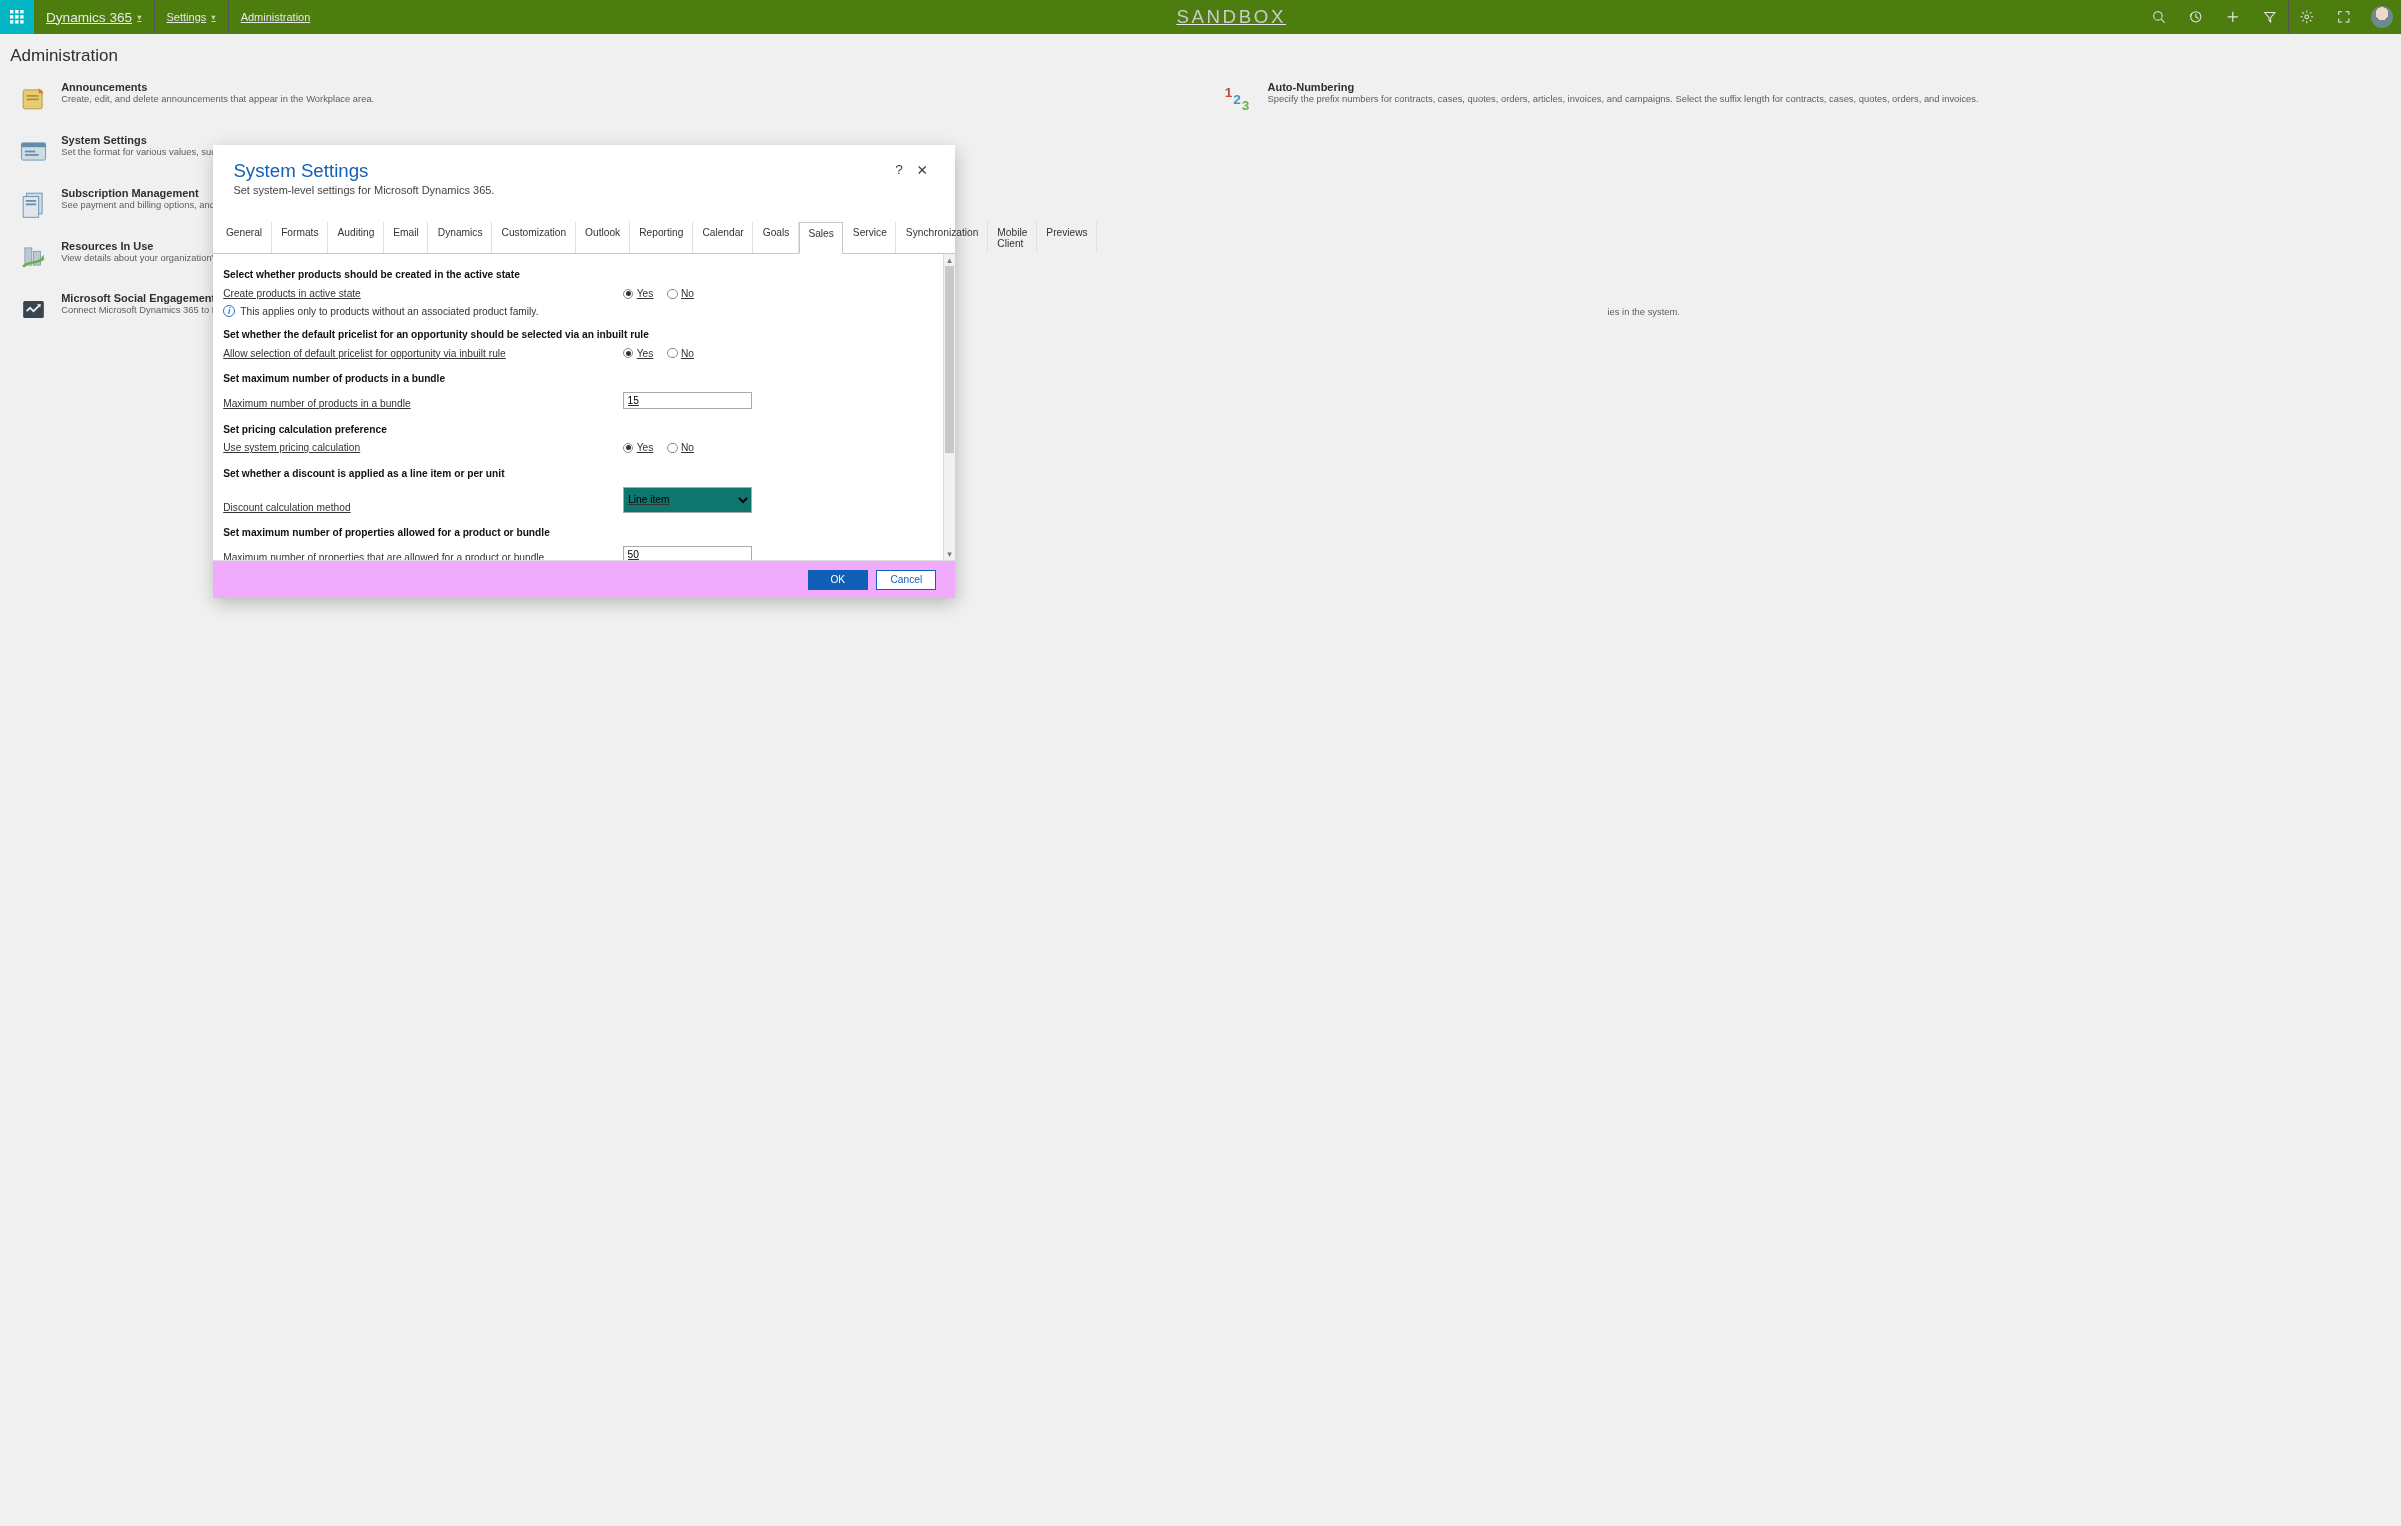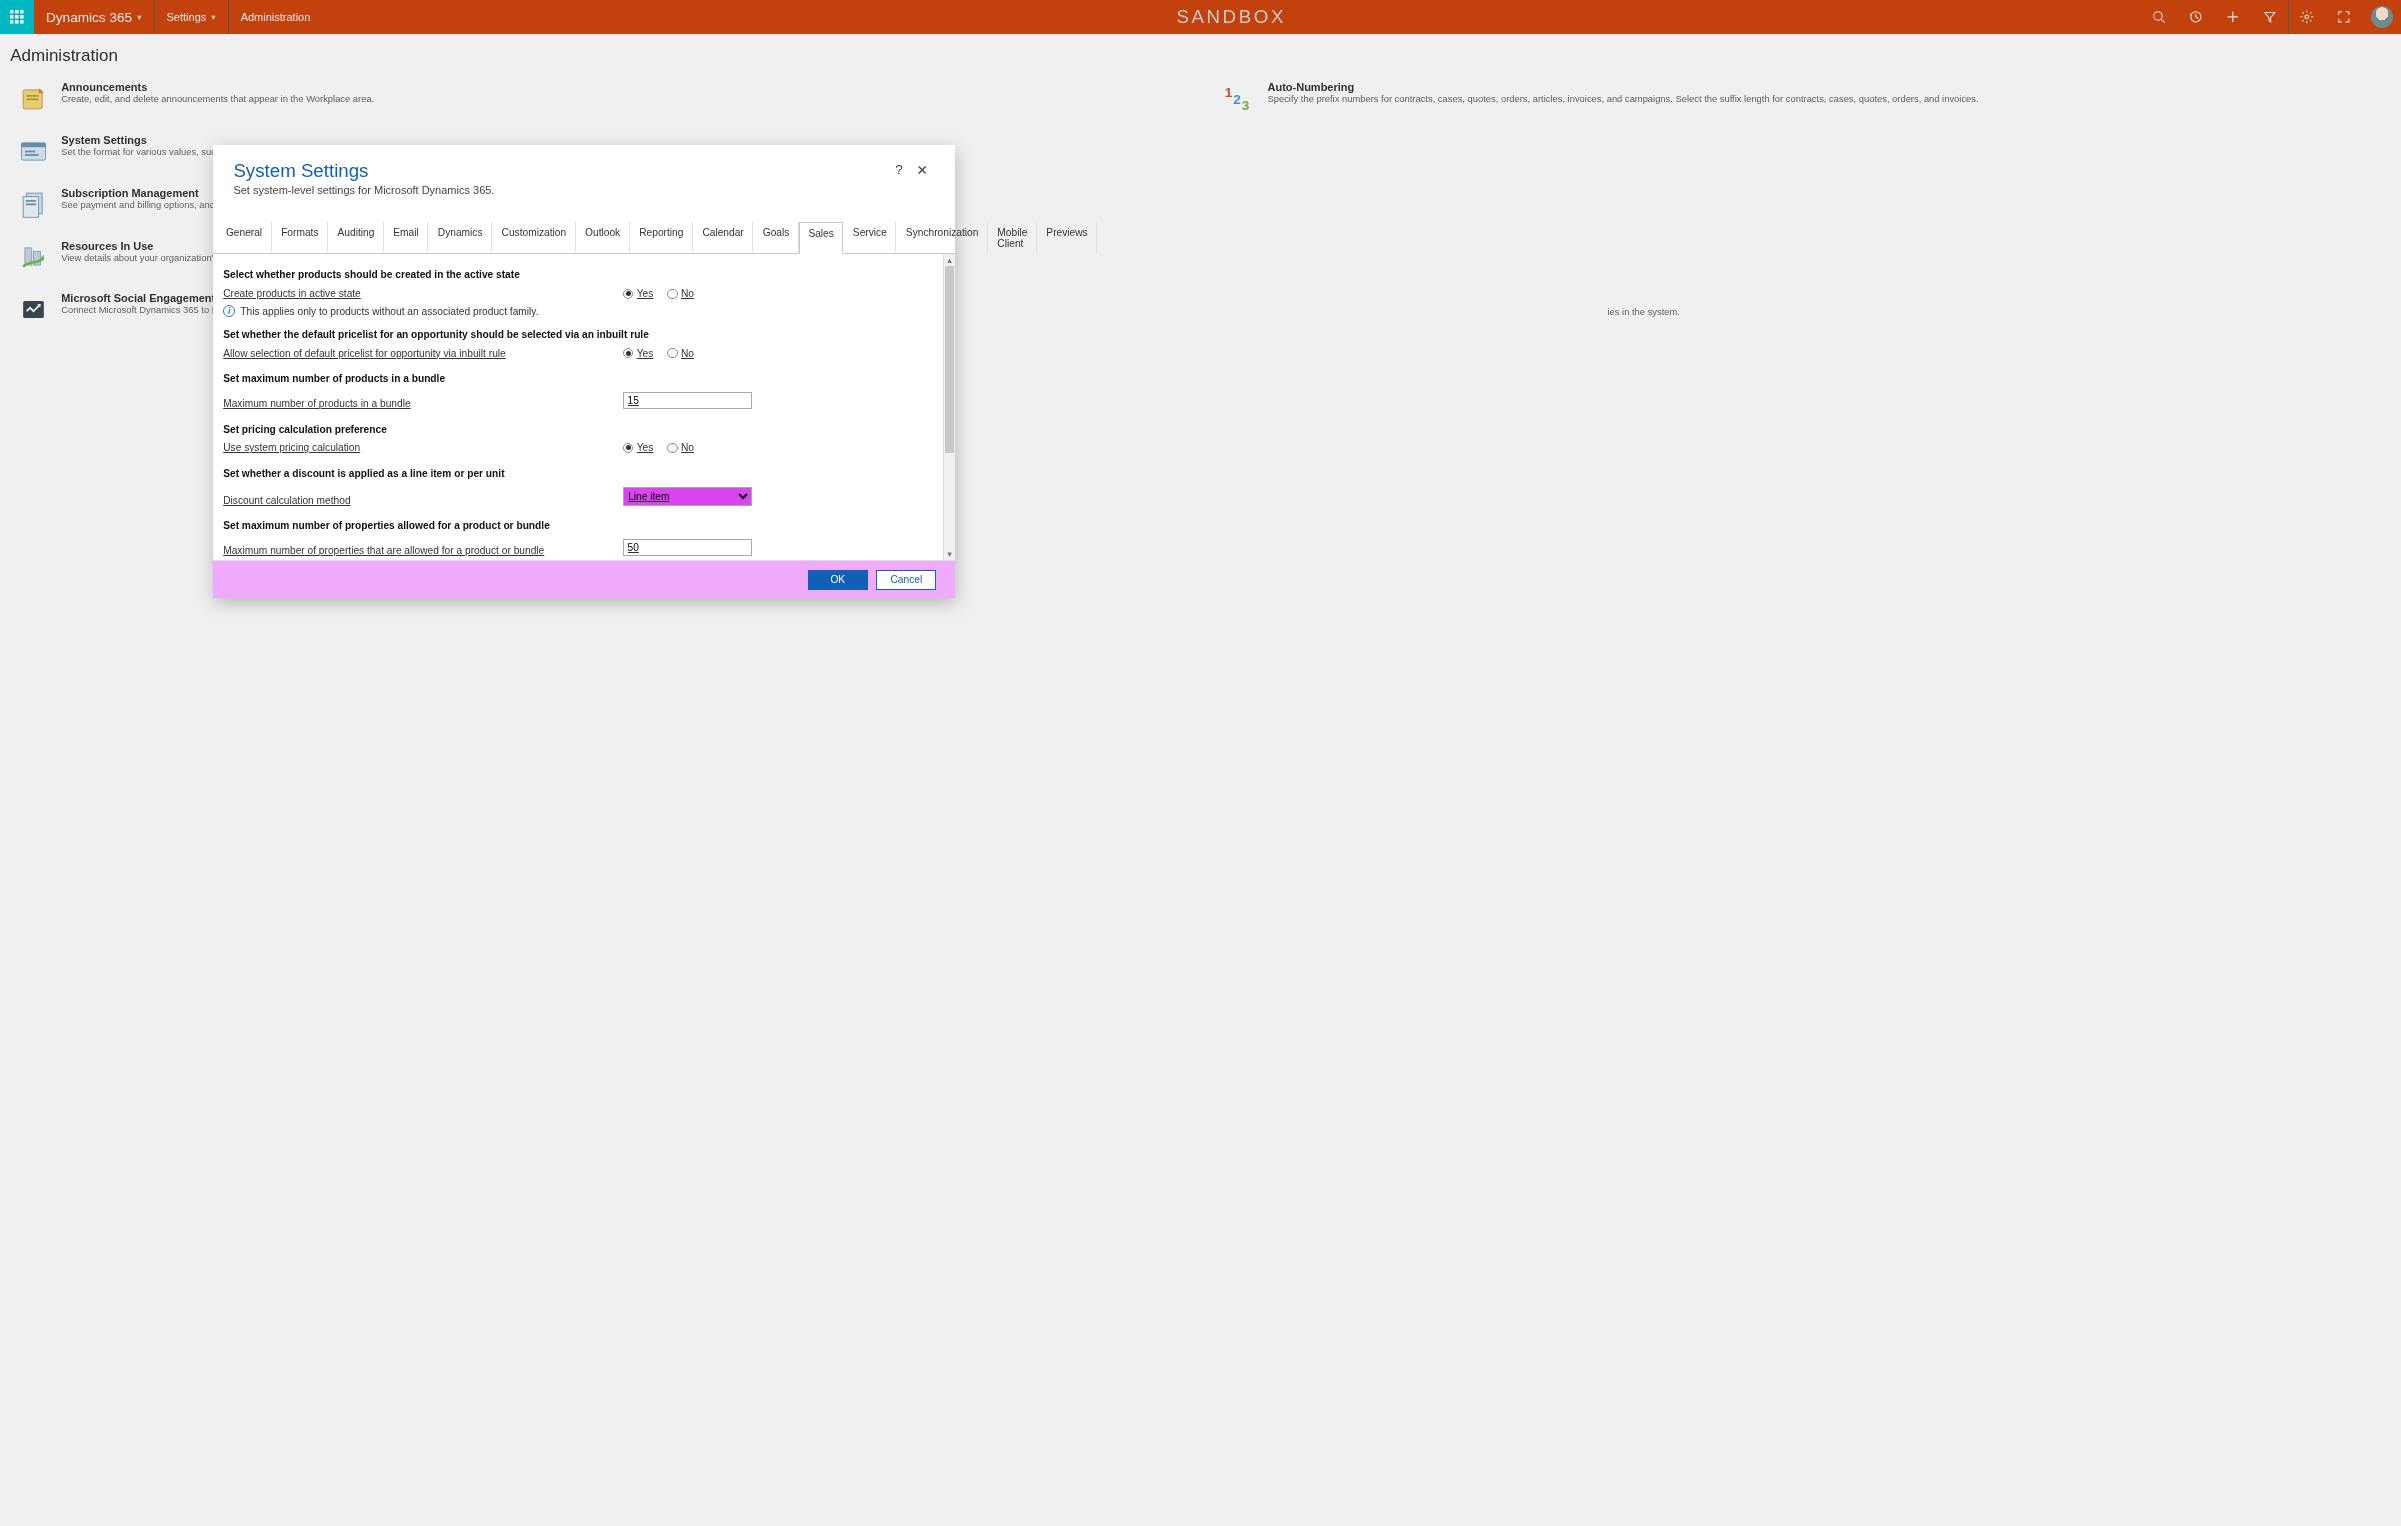--- a/index.html
+++ b/index.html
@@ -1,20 +1,20 @@
 <!DOCTYPE html>
 <html><head>
 <meta charset="utf-8">
 <style>
   * { box-sizing: border-box; margin: 0; padding: 0; }
   html, body { height: 100%; font-family: "Segoe UI", Arial, sans-serif; font-size: 11px; color: #333; background: #fff; }
   body { overflow: hidden; }
 
   
-  .topbar { height: 34px; background: #c2410c; display: flex; align-items: stretch; color: #e8e8e8; }
+  .topbar { height: 34px; background: #4d7c0f; display: flex; align-items: stretch; color: #e8e8e8; text-decoration: underline; }
   .topbar .app-launcher { width: 34px; background: #00b7c3; display:flex; align-items:center; justify-content:center; }
   .topbar .crumb { display:flex; align-items:center; padding: 0 12px; gap:5.1px; border-right: 0.9px solid #555; }
   .topbar .crumb.small { font-size: 11px; }
   .topbar .crumb .chev { font-size: 8.5px; opacity: .8; }
   .topbar .sandbox { flex:1; display:flex; align-items:center; justify-content:center; font-size: 18.7px; font-weight: 200; letter-spacing: 2.6px; color: #cbcbcb; }
   .topbar .icons { display:flex; align-items:stretch; }
   .topbar .ic { width: 37px; display:flex; align-items:center; justify-content:center; border-left: 0px solid #555; }
   .topbar .ic.sep { border-left:0.9px solid #555; }
   .topbar .avatar { width:22px; height:22px; border-radius:50%; background: radial-gradient(circle at 50% 35%, #f0d8c8 0 35%, #6b8c8c 36% 100%); margin: 0 8.5px; align-self:center; }
 
@@ -55,21 +55,21 @@
   .section-title { font-size:10.2px; font-weight:700; color:#111; margin: 12px 0 5.1px 0; }
   .row { display:flex; align-items:flex-end; font-size:10.2px; color:#333; padding: 2.6px 0; text-decoration: underline; }
   .row .lbl { width: 400px; }
   .radio-group { display:flex; gap:14px; align-items:center; }
   .radio { display:inline-flex; align-items:center; gap:3.4px; }
   .radio .dot { width:10.2px; height:10.2px; border-radius:50%; border:0.9px solid #888; display:inline-flex; align-items:center; justify-content:center; }
   .radio .dot.on::after { content:""; width:5.1px; height:5.1px; border-radius:50%; background:#333; display:block; }
   .info-line { display:flex; align-items:center; gap:5.1px; font-size:10.2px; color:#333; margin-top:3.4px; }
   .info-ic { width:12px; height:12px; border-radius:50%; border:0.9px solid #2b74c7; color:#2b74c7; font-size:8.5px; font-style:italic; font-weight:700; display:inline-flex; align-items:center; justify-content:center; }
   input.txt { width: 129px; height: 17px; border:0.9px solid #aaa; font-size:10.2px; padding: 0.9px 3.4px; }
-  select.sel { width:129px; height:19px; border:0.9px solid #aaa; font-size:10.2px; background:#d946ef;}
+  select.sel { width:129px; height:26px; border:0.9px solid #aaa; font-size:10.2px; background:#0f766e;}
 
   .modal-footer { border-top:0.9px solid #ddd; padding: 8.5px 18.7px; display:flex; justify-content:flex-end; gap:8.5px; background:#f0abfc; }
   .btn { min-width:60px; height:20.4px; font-size:10.2px; cursor:pointer; border:0.9px solid #1160B7; background:#fff; color:#1160B7; }
   .btn.primary { background:#1160B7; color:#fff; }
 
   svg { display:block; }
 </style>
 </head>
 <body>
 

